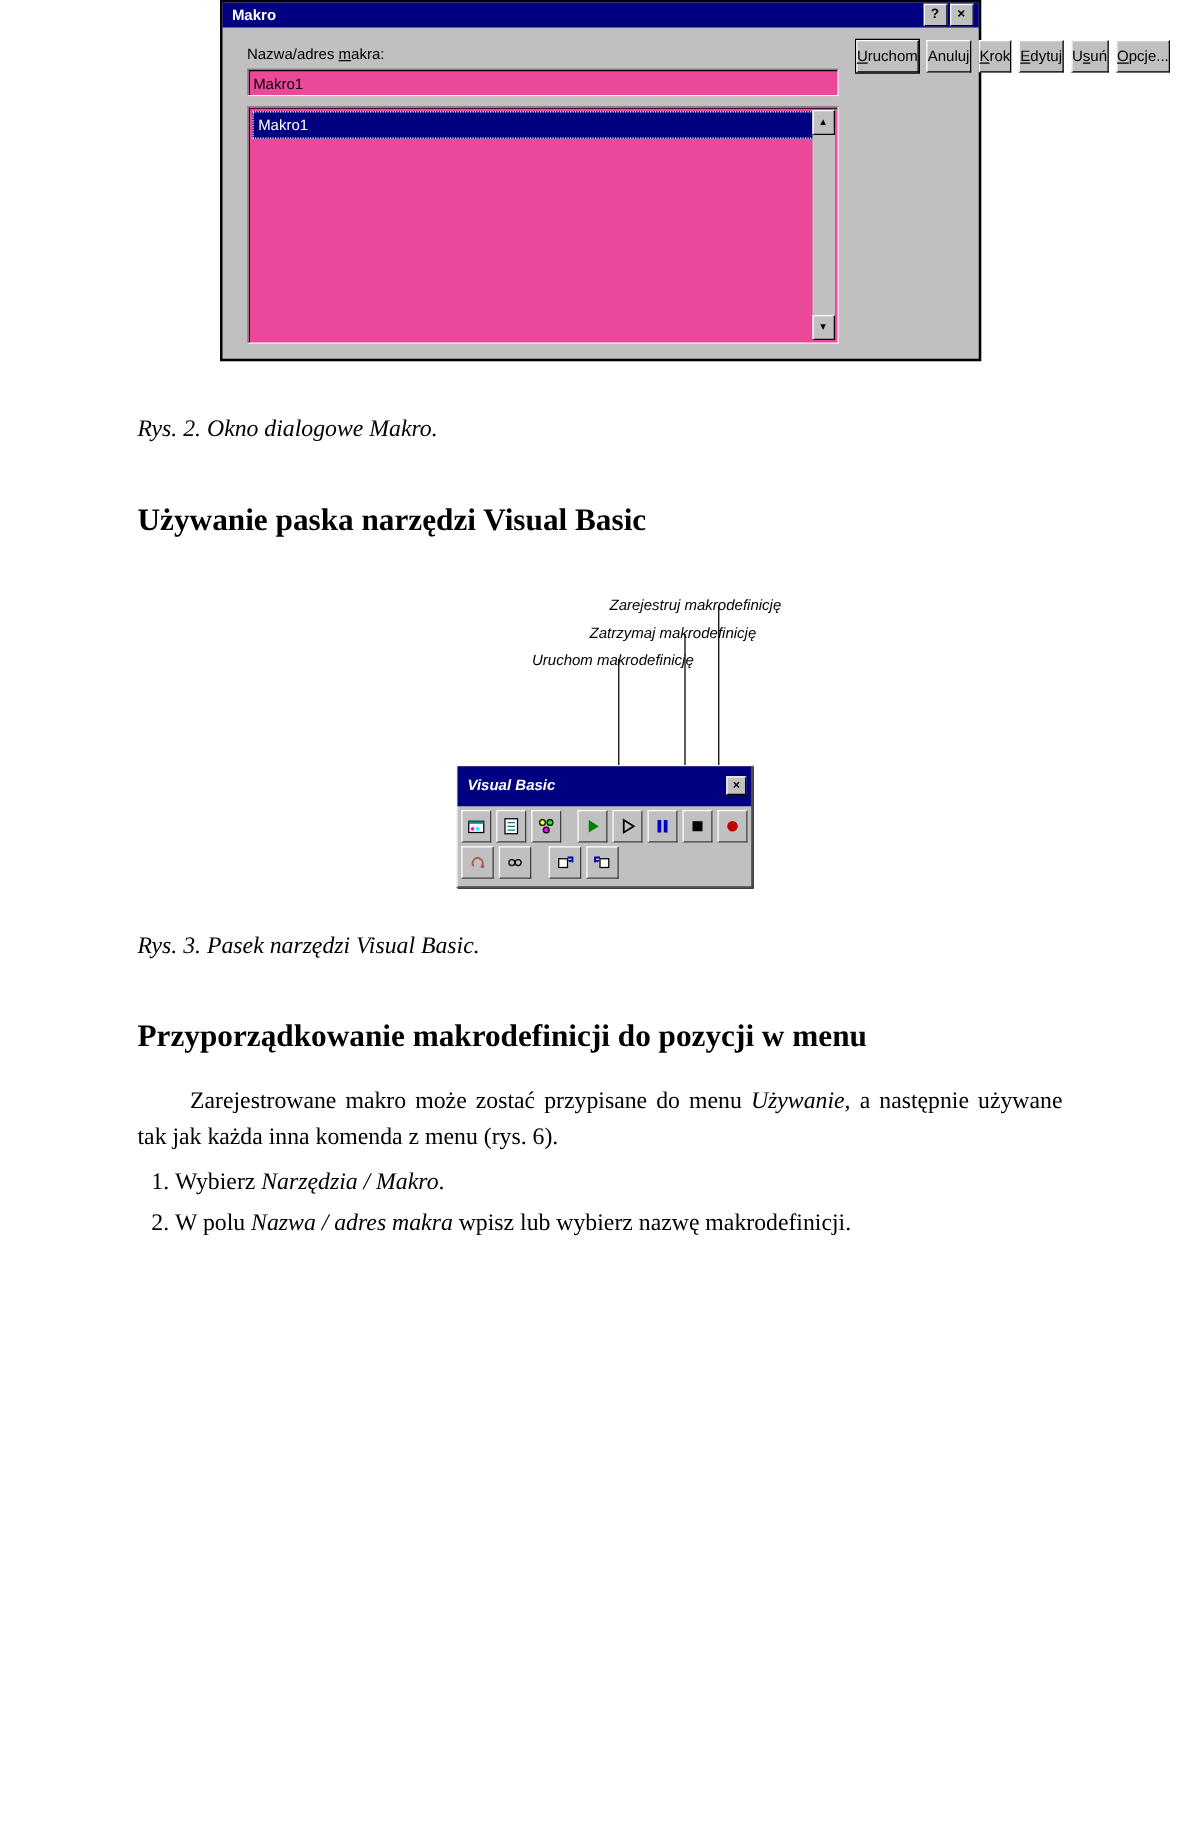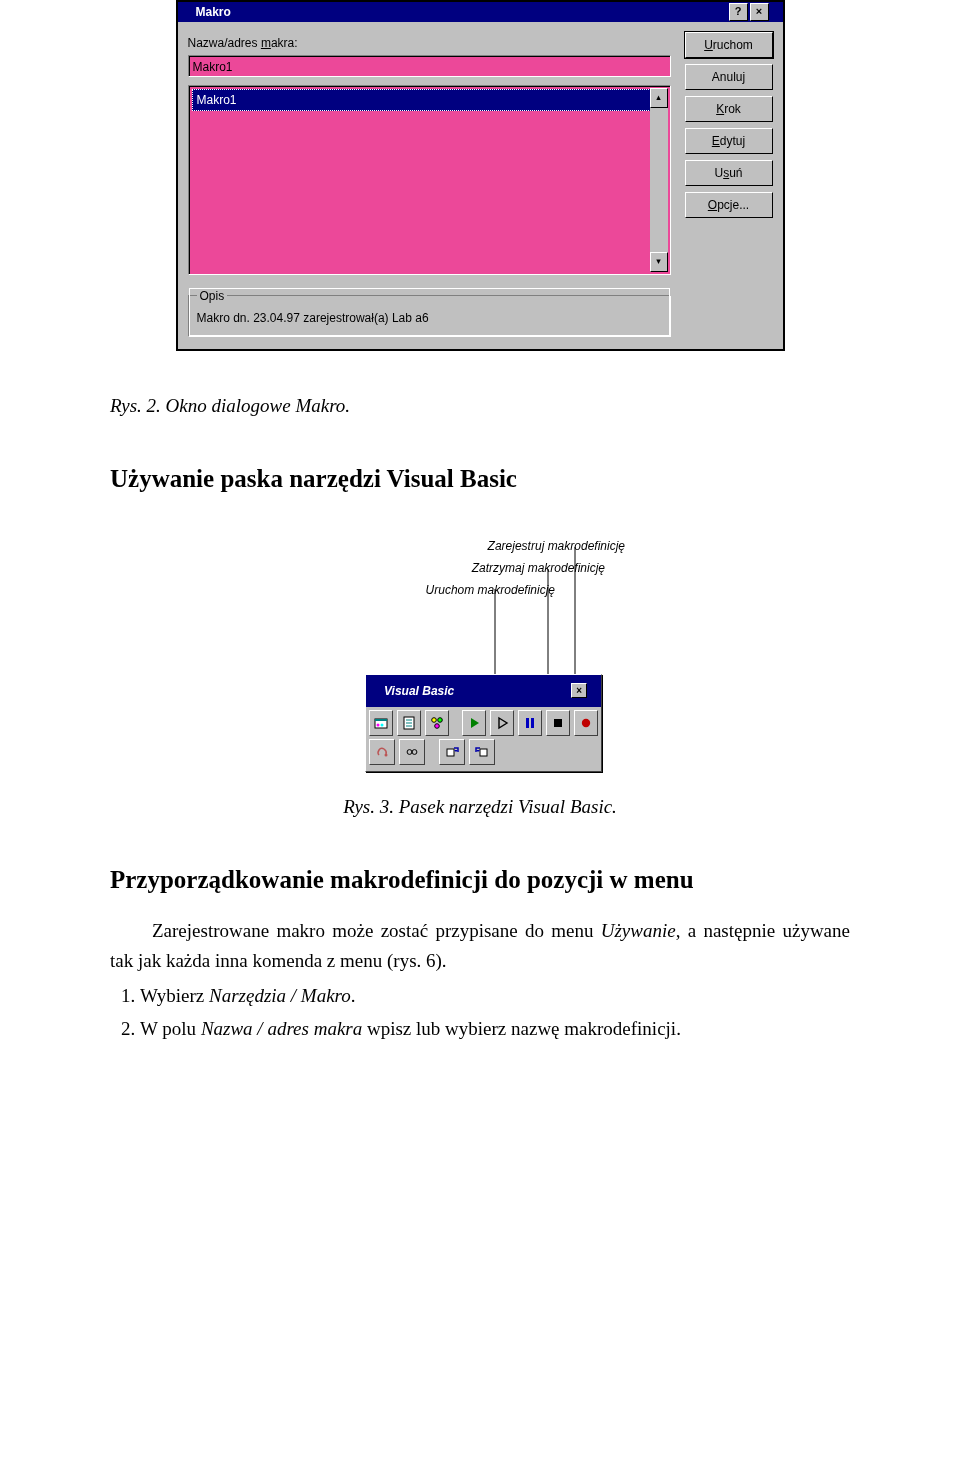--- a/index.html
+++ b/index.html
@@ -1,26 +1,26 @@
 <!DOCTYPE html>
 <html><head>
 <meta charset="utf-8">
 <style>
   html,body{margin:0;padding:0;background:#fff;font-family:"Times New Roman",serif;color:#000;}
   .page{width:960px;min-height:1460px;margin:0 auto;position:relative;padding:0 110px 60px 110px;box-sizing:border-box;font-size:19px;line-height:1.55;}
   .dialog-wrap{display:flex;justify-content:center;margin-bottom:40px;}
   
   .win{background:#c0c0c0;border:2px solid #000;width:605px;font-family:"MS Sans Serif","Microsoft Sans Serif",Tahoma,Arial,sans-serif;font-size:12px;}
-  .titlebar{height:20px;background:#000080;color:#fff;display:flex;align-items:center;padding:0 14px;font-weight:bold;}
+  .titlebar{height:20px;background:#000080;color:#fff;display:flex;align-items:center;padding:0 4px;font-weight:bold;}
   .titlebar .title{flex:1;padding-left:4px;font-size:12px;}
   .tb-btns{display:flex;gap:2px;}
   .tb-btn{width:17px;height:16px;background:#c0c0c0;border-top:1px solid #fff;border-left:1px solid #fff;border-right:1px solid #000;border-bottom:1px solid #000;display:flex;align-items:center;justify-content:center;font-size:11px;font-weight:bold;color:#000;}
-  .win-body{padding:10px 10px 12px 10px;display:flex;gap:14px;border-radius:26px;}
+  .win-body{padding:10px 10px 12px 20px;display:flex;gap:14px;border-radius:26px;}
   .col-left{flex:1;}
-  .col-right{width:88px;display:flex;flex-direction:column;gap:6px;}
+  .col-right{width:88px;display:flex;flex-direction:row;gap:6px;}
   .lbl{margin:2px 0 2px 0;}
   .underline{text-decoration:underline;}
   .sunken{background:#ec4899;border-top:1.5px solid #808080;border-left:1.5px solid #808080;border-right:1.5px solid #fff;border-bottom:1.5px solid #fff;box-shadow:inset 1px 1px 0 #000;box-sizing:border-box;}
   .textfield{height:22px;padding:2px 4px;width:100%;}
   .listbox{width:100%;height:190px;margin-top:8px;position:relative;padding:2px;}
   .list-sel{background:#000080;color:#fff;margin:1px;padding:1px 4px;border:1px dotted #fff;font-size:12px;}
   .scroll{position:absolute;right:2px;top:2px;bottom:2px;width:18px;background:#c0c0c0;display:flex;flex-direction:column;justify-content:space-between;}
   .scroll-btn{height:18px;background:#c0c0c0;border-top:1px solid #fff;border-left:1px solid #fff;border-right:1px solid #000;border-bottom:1px solid #000;display:flex;align-items:center;justify-content:center;font-size:9px;}
   .btn9x{height:24px;background:#c0c0c0;border-top:1.5px solid #fff;border-left:1.5px solid #fff;border-right:1.5px solid #000;border-bottom:1.5px solid #000;display:flex;align-items:center;justify-content:center;text-align:center;font-size:12px;}
   .btn9x.default{box-shadow:0 0 0 1px #000;}
@@ -68,24 +68,20 @@
             <span>Nazwa/adres </span><span class="underline">m</span><span>akra:</span>
           </div>
           <div class="sunken textfield">Makro1</div>
           <div class="sunken listbox">
             <div class="list-sel">Makro1</div>
             <div class="scroll">
               <div class="scroll-btn">▴</div>
               <div class="scroll-btn">▾</div>
             </div>
           </div>
-          <fieldset class="groupbox">
-            <legend>Opis</legend>
-            <div>Makro dn. 23.04.97 zarejestrował(a) Lab a6</div>
-          </fieldset>
         </div>
         <div class="col-right">
           <div class="btn9x default">
               <span><span class="underline">U</span><span>ruchom</span></span>
             </div>
           <div class="btn9x">Anuluj</div>
           <div class="btn9x">
               <span><span class="underline">K</span><span>rok</span></span>
             </div>
           <div class="btn9x">
@@ -206,21 +202,21 @@
                   <path d="M5 3 L1 3 L1 7" fill="none" stroke="#00a" stroke-width="1.5"></path>
                   <polygon points="1,7 -1,5 3,5" fill="#00a" transform="translate(2,0)"></polygon>
                 </svg>
               </div>
           </div>
         </div>
       </div>
     </div>
   </div>
 
-  <p class="caption" style="margin-top:28px;text-align:center;">Rys. 3. Pasek narzędzi Visual Basic.</p>
+  <p class="caption" style="margin-top:40px;">Rys. 3. Pasek narzędzi Visual Basic.</p>
 
   <h3 class="sec">Przyporządkowanie makrodefinicji do pozycji w menu</h3>
   <p class="body indent">
     <span>Zarejestrowane makro może zostać przypisane do menu </span><span class="term-italic">Używanie</span><span>, a następnie używane tak jak każda inna komenda z menu (rys. 6).</span>
   </p>
   <ol class="steps">
     <li><span>Wybierz </span><span class="term-italic">Narzędzia / Makro</span><span>.</span></li>
     <li><span>W polu </span><span class="term-italic">Nazwa / adres makra</span><span> wpisz lub wybierz nazwę makrodefinicji.</span></li>
   </ol>
 

